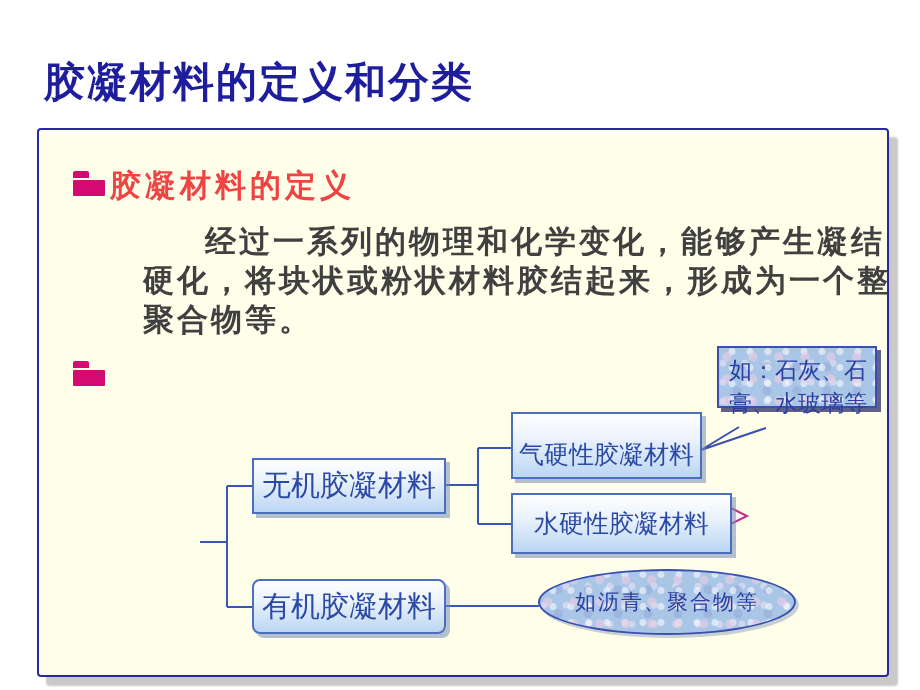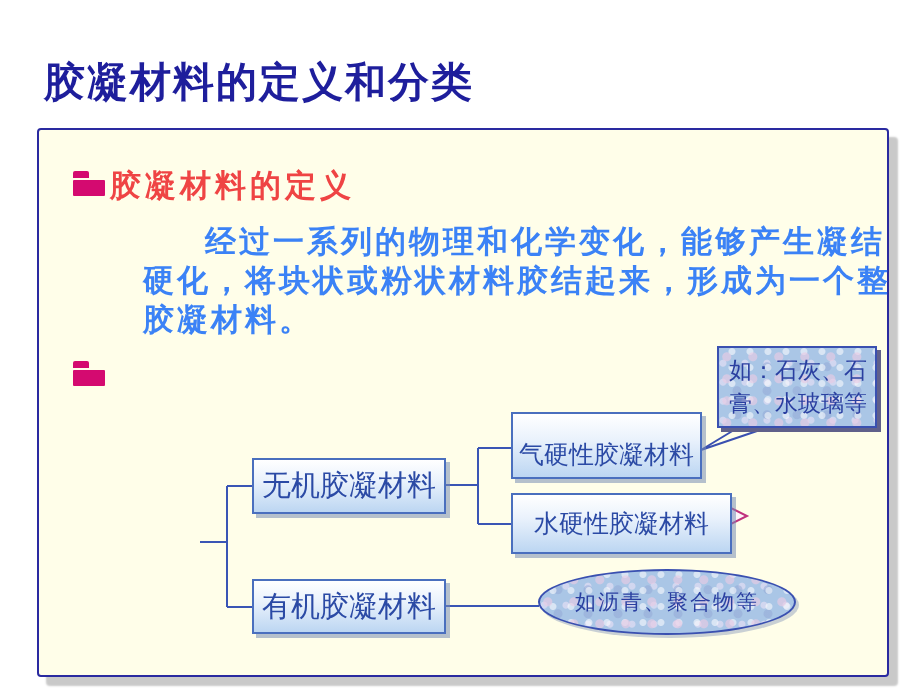--- a/index.html
+++ b/index.html
@@ -22,21 +22,21 @@
   .folder{position:absolute;width:32px;height:25px;}
   .folder .tab{position:absolute;left:0;top:0;width:16px;height:7px;background:#d40a70;border-radius:2px 2px 0 0;}
   .folder .body{position:absolute;left:0;top:9px;width:32px;height:16px;background:#d40a70;border-radius:1px;}
   .section-heading{
     position:absolute;font-family:"Liberation Serif",serif;
     font-size:31px;font-weight:bold;letter-spacing:4px;color:#ef4444;white-space:nowrap;
   }
   .definition{
     position:absolute;left:143px;top:201px;width:730px;
     font-size:31px;line-height:39px;font-weight:600;letter-spacing:3px;
-    color:#3b82f6;font-family:"Liberation Sans",sans-serif;
+    color:#404040;font-family:"Liberation Sans",sans-serif;
   }
   .definition .line{white-space:nowrap;}
   .definition .line.indent{padding-left:62px;}
   
   .fbox{
     position:absolute;display:flex;align-items:center;justify-content:center;
     background:linear-gradient(180deg,#ffffff 0%,#eaf2fc 40%,#bcd6f2 100%);
     border:2px solid #4a6fbe;box-shadow:4px 4px 0 rgba(120,140,180,0.55);
     color:#2b4aa5;font-family:"Liberation Serif",serif;white-space:nowrap;
     box-sizing:border-box;
@@ -44,21 +44,21 @@
   .texture{
     background-color:#aac6e6;
     background-image:
       radial-gradient(circle at 30% 40%, rgba(232,203,228,0.65) 0 4px, transparent 5px),
       radial-gradient(circle at 72% 22%, rgba(255,255,255,0.55) 0 3px, transparent 4px),
       radial-gradient(circle at 60% 78%, rgba(148,170,214,0.55) 0 4px, transparent 5px),
       radial-gradient(circle at 18% 80%, rgba(236,226,246,0.6) 0 3px, transparent 4px);
     background-size:26px 22px,18px 16px,30px 24px,22px 19px;
   }
   .callout{
-    position:absolute;left:717px;top:325px;width:160px;height:82px;
+    position:absolute;left:717px;top:325px;width:160px;height:62px;
     border:2px solid #3a50b0;box-shadow:4px 4px 0 #60608a;
     color:#2a3fa0;font-family:Liberation Serif, serif;
     font-size:23px;line-height:33px;box-sizing:border-box;
     padding:6px 4px 0 10px;
   }
   .cement-box{
     position:absolute;left:748px;top:460px;width:110px;height:74px;
     border:3px solid #252a8e;box-shadow:3px 3px 0 rgba(120,120,160,0.5);
     box-sizing:border-box;overflow:visible;
   }
@@ -89,21 +89,21 @@
 
   <div class="folder" style="left:73px;top:150px;">
     <span class="tab"></span>
     <span class="body"></span>
   </div>
   <div class="section-heading" style="left:110px;top:144px;">胶凝材料的定义</div>
 
   <div class="definition">
     <div class="line indent">经过一系列的物理和化学变化，能够产生凝结</div>
     <div class="line">硬化，将块状或粉状材料胶结起来，形成为一个整</div>
-    <div class="line">胶凝材料。</div>
+    <div class="line">聚合物等。</div>
   </div>
 
   <div class="folder" style="left:73px;top:340px;">
     <span class="tab"></span>
     <span class="body"></span>
   </div>
 
   <svg class="connector-layer" viewBox="0 0 920 690">
     <path d="M200 521 H227 M227 465 V586 M227 465 H252 M227 586 H252" stroke="#3a55b5" stroke-width="2" fill="none"></path>
     <path d="M446 464 H478 M478 427 V503 M478 427 H511 M478 503 H511" stroke="#3a55b5" stroke-width="2" fill="none"></path>
@@ -112,20 +112,20 @@
     <polygon points="704,491 729,491 729,486 747,495 729,504 729,499 704,499" fill="#fdf4f8" stroke="#c0317c" stroke-width="2"></polygon>
   </svg>
 
 
   <div class="fbox" style="left:511px;top:391px;width:191px;height:67px;font-size:25px;align-items:flex-end;padding-bottom:6px;">气硬性胶凝材料</div>
 
   <div class="fbox" style="left:252px;top:437px;width:194px;height:56px;font-size:29px;">无机胶凝材料</div>
 
   <div class="fbox" style="left:511px;top:472px;width:221px;height:61px;font-size:25px;">水硬性胶凝材料</div>
 
-  <div class="fbox" style="left:252px;top:558px;width:194px;height:55px;font-size:29px;">有机胶凝材料</div>
+  <div class="fbox" style="left:252px;top:558px;width:194px;height:55px;font-size:29px;border-radius:8px;">有机胶凝材料</div>
 
   <div class="callout texture">如：石灰、石膏、水玻璃等</div>
 
 
   <div class="oval texture">如沥青、聚合物等</div>
 
 </div>
 
 </body></html>

